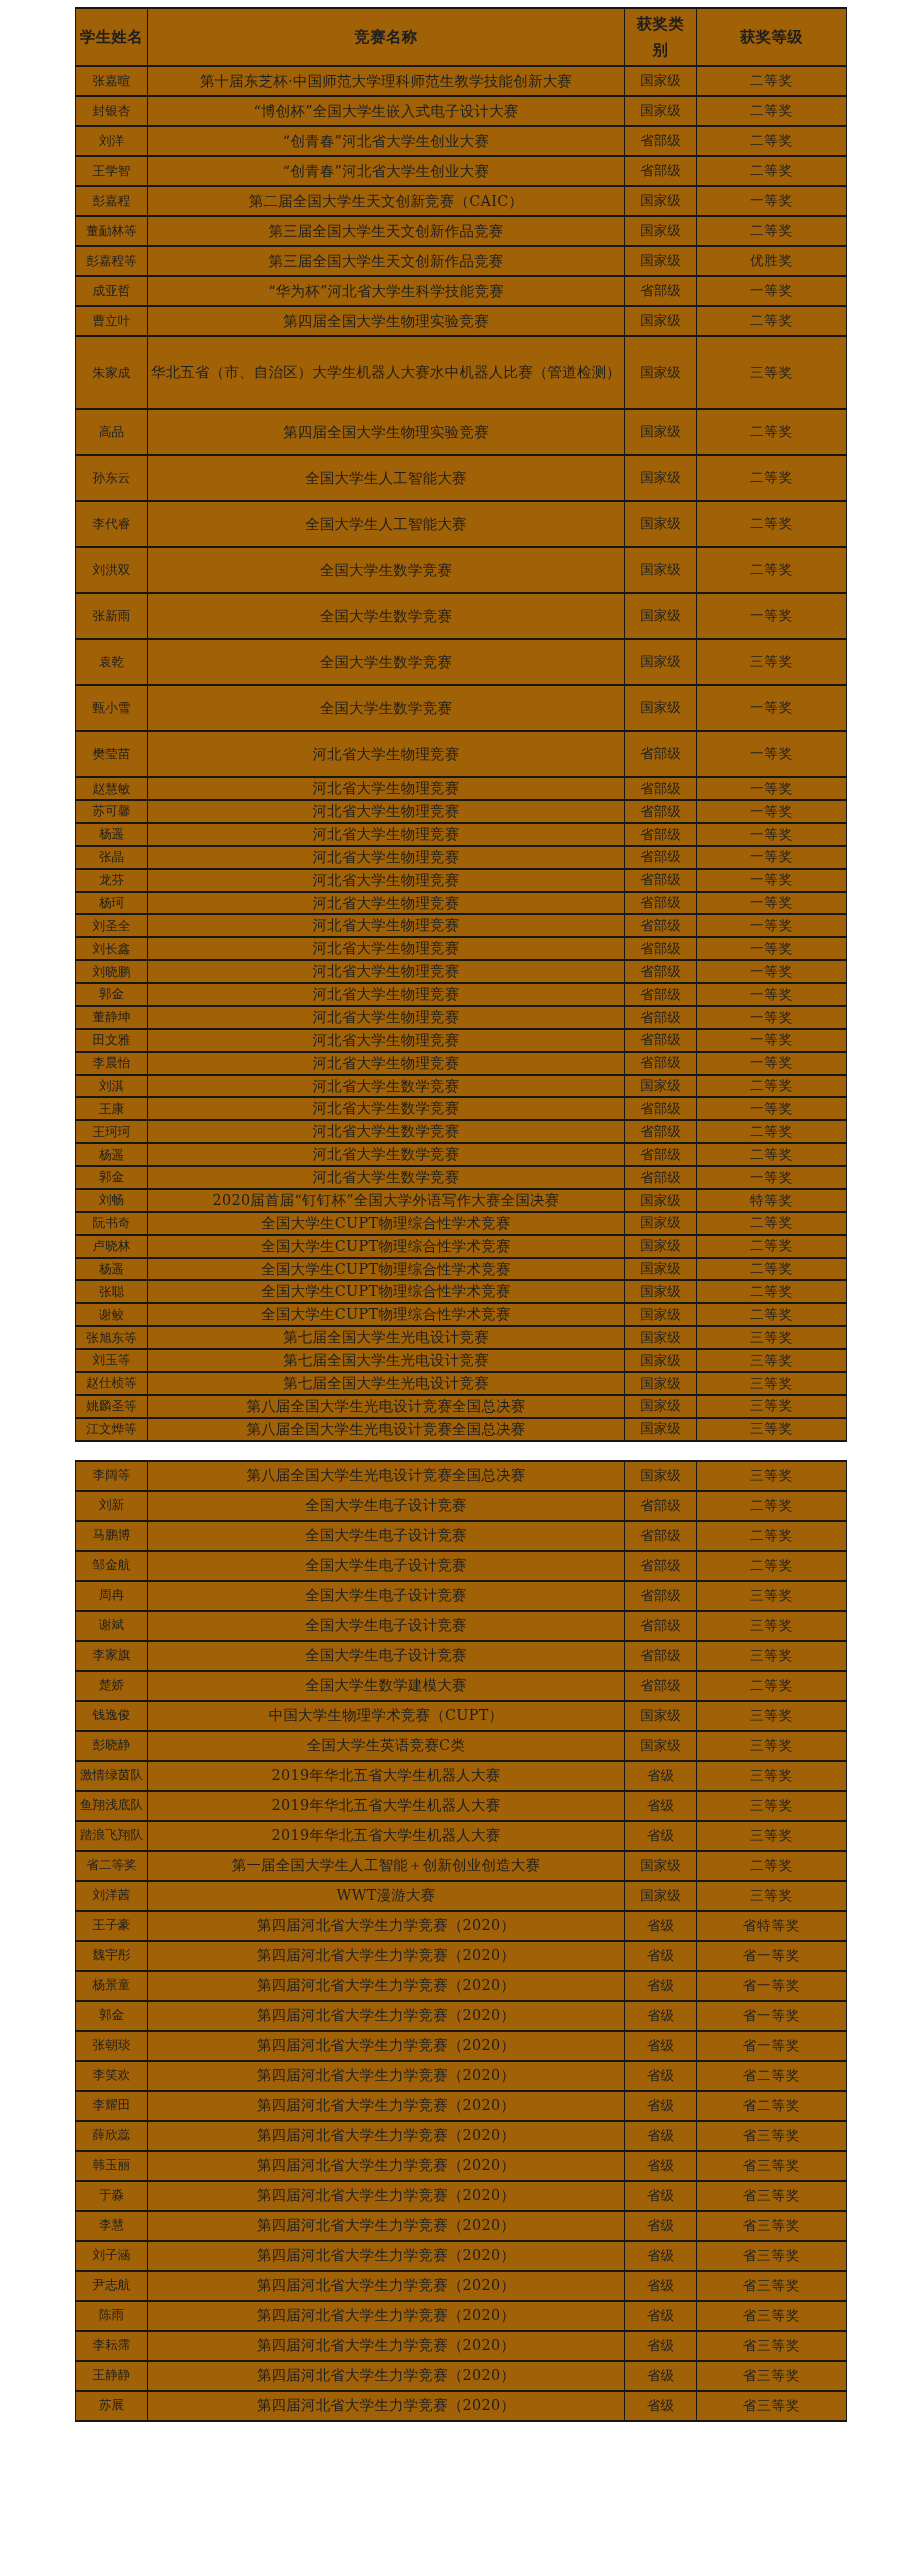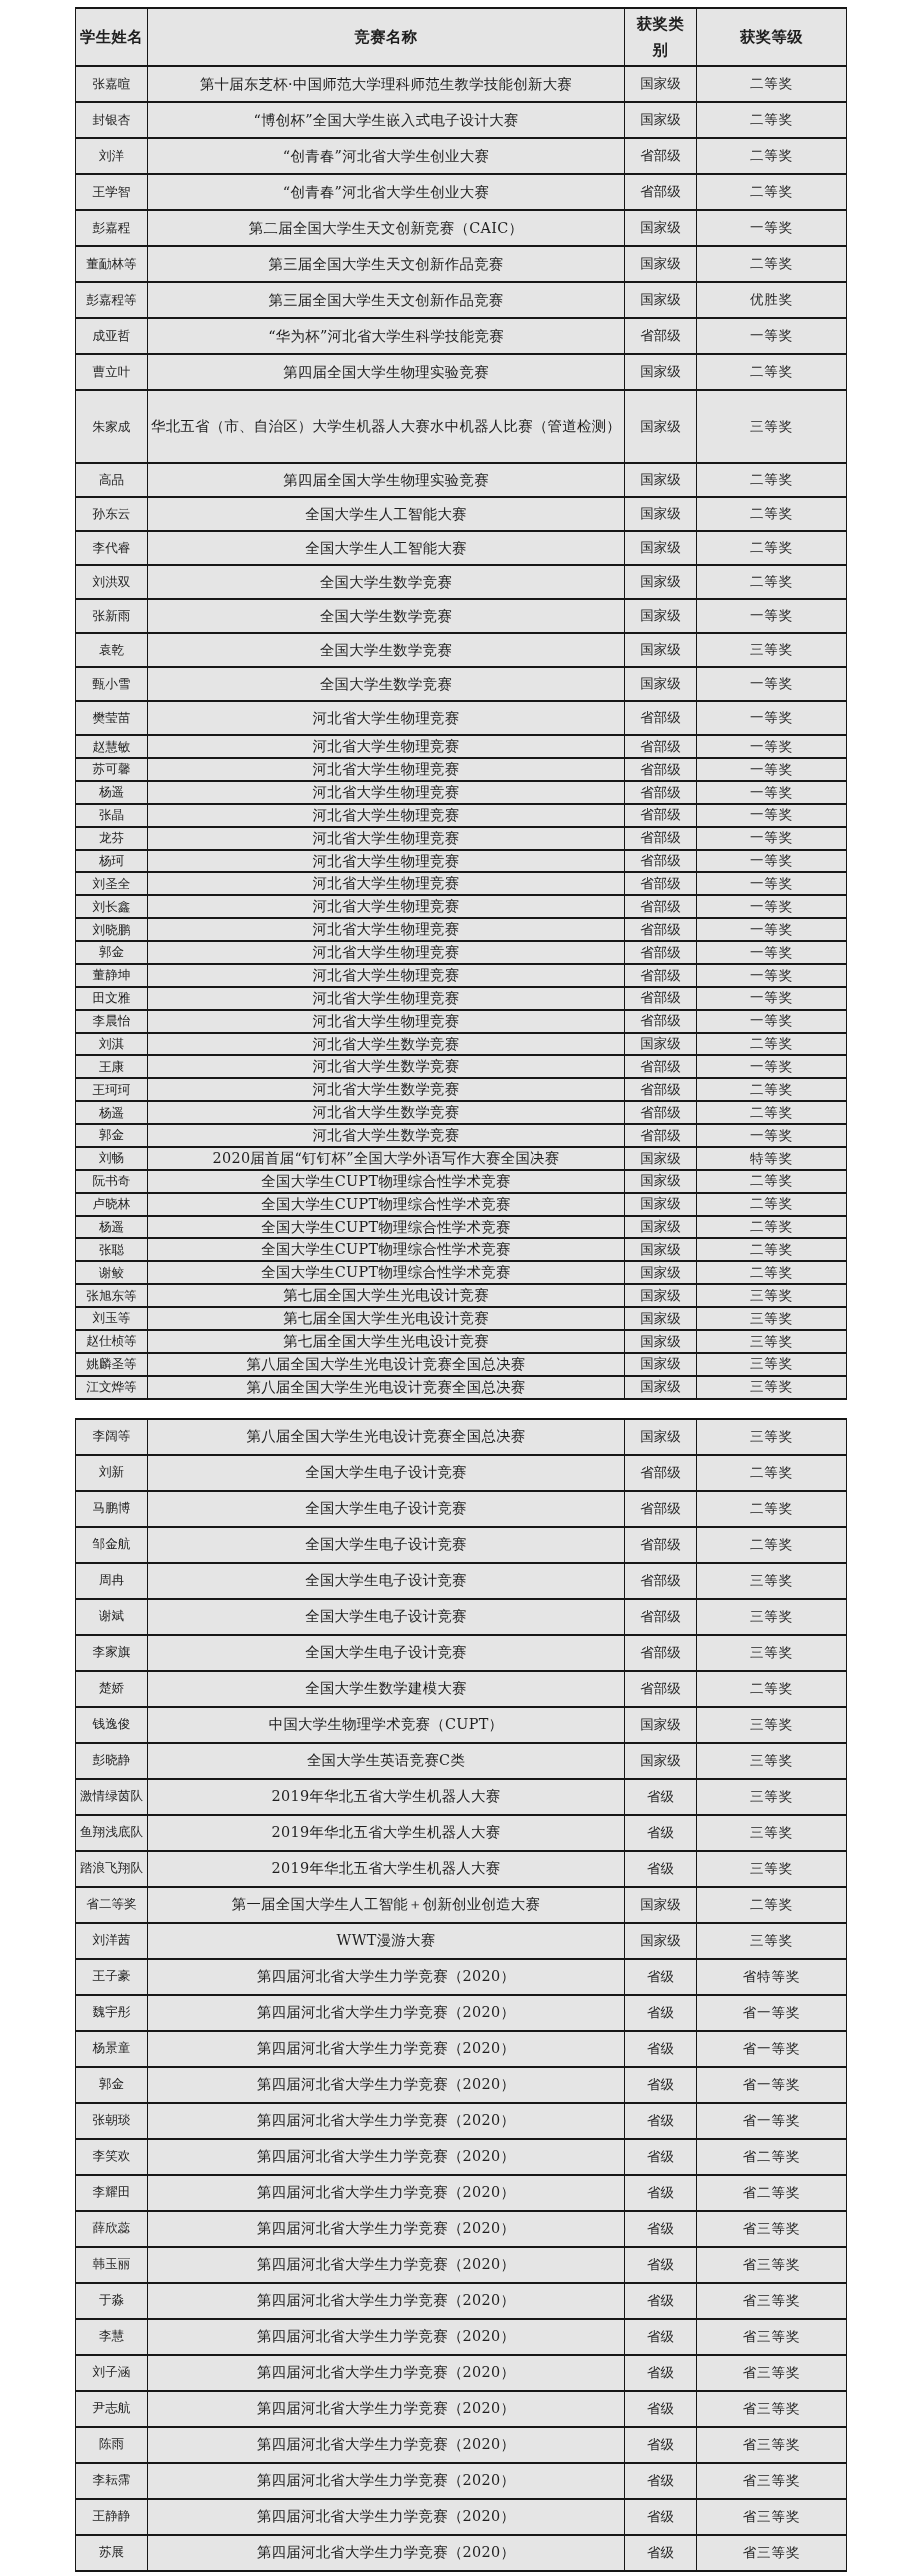--- a/index.html
+++ b/index.html
@@ -14,21 +14,21 @@
     color: #1e1e1e;
   }
   .page {
     padding-top: 7.2px;
   }
   table.awards {
     border-collapse: collapse;
     table-layout: fixed;
     width: 771px;
     margin: 0 auto;
-    background: #e5e5e5;
+    background: #a16207;
   }
   table.awards th,
   table.awards td {
     border-style: solid;
     border-color: #171717;
     border-width: 2.3px 1.4px;
     text-align: center;
     vertical-align: middle;
     padding: 0 1.8px;
     overflow: hidden;
@@ -53,23 +53,23 @@
     font-size: 14.4px;
     letter-spacing: 0.3px;
   }
   td.c-cat {
     font-size: 13.5px;
   }
   td.c-level {
     font-size: 13.5px;
     letter-spacing: 0.9px;
   }
-  tr.rh-s  { height: 36px; }
+  tr.rh-s  { height: 30px; }
   tr.rh-xs { height: 22px; }
-  tr.rh-m  { height: 34px; margin-top: 44px; }
+  tr.rh-m  { height: 46px; margin-top: 44px; }
   tr.rh-xl { height: 73px; }
   .table-gap {
     height: 18px;
   }
 </style>
 </head>
 <body>
 
 <div class="page">
 

